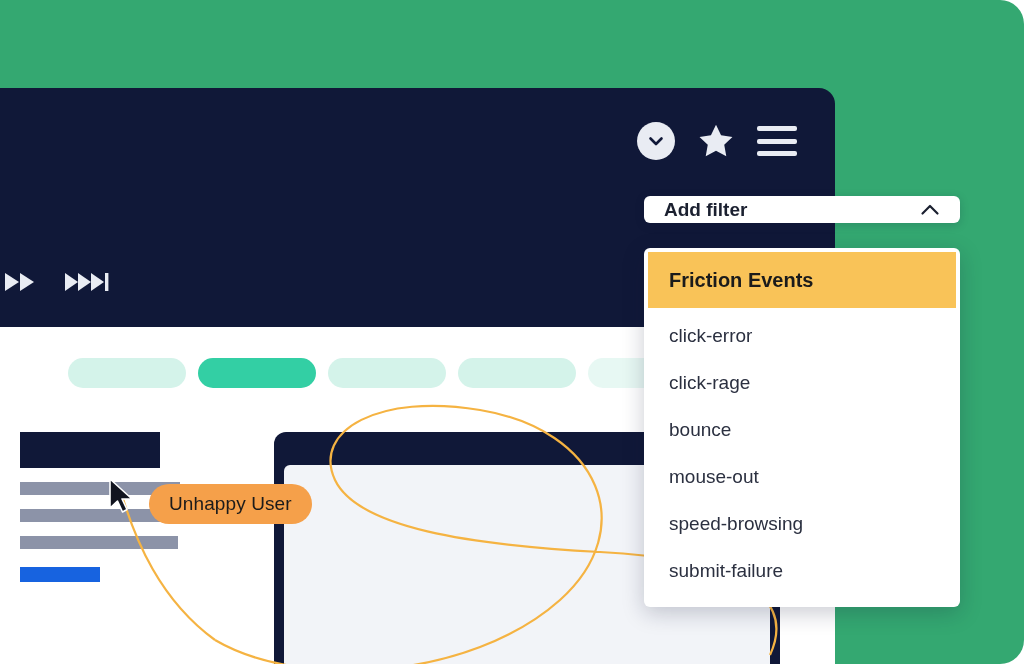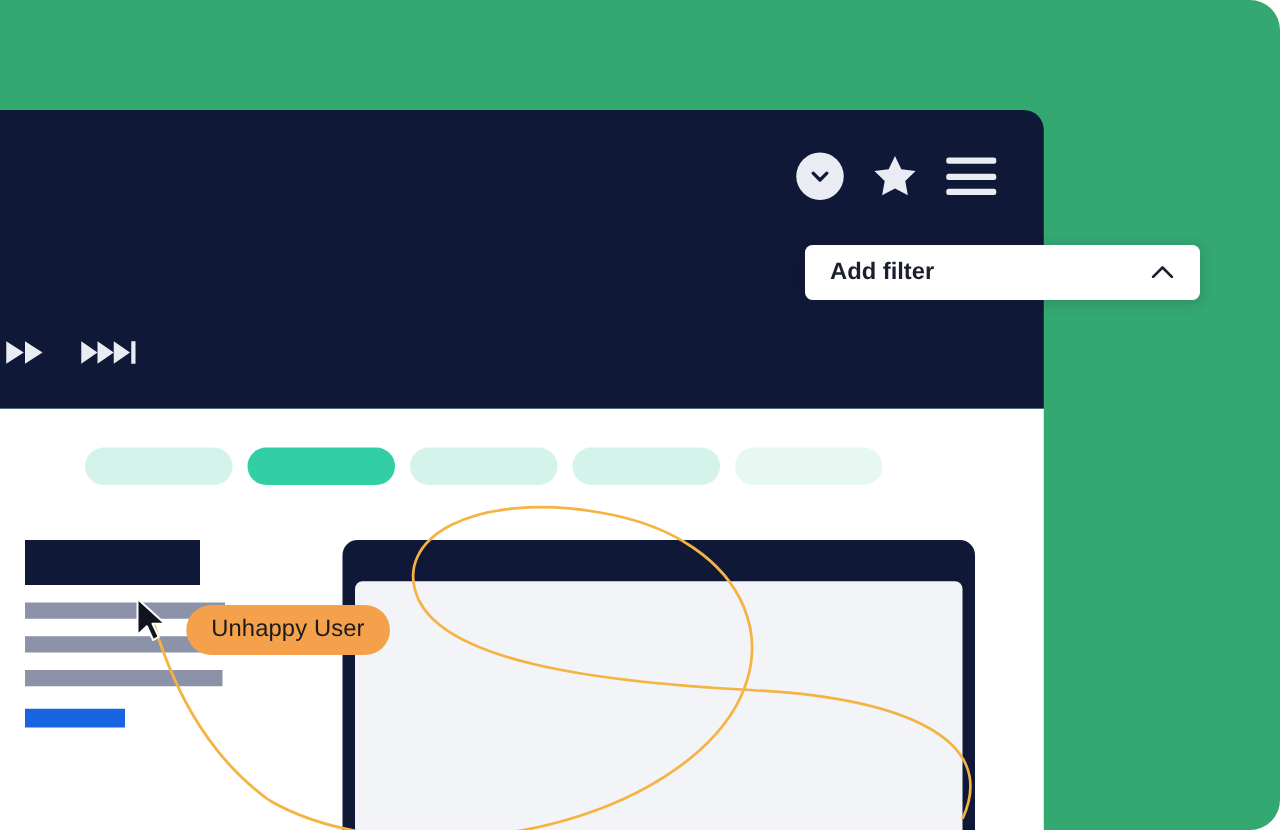--- a/index.html
+++ b/index.html
@@ -83,21 +83,21 @@
   .tooltip {
     position: absolute; left: 149px; top: 484px;
     background: #f5a04a; color: #1b1b1b;
     border-radius: 20px; padding: 9px 20px;
     font-size: 19px; font-weight: 400; letter-spacing: .1px;
     white-space: nowrap;
   }
 
   
   .filter-box {
-    position: absolute; left: 644px; top: 196px; width: 316px; height: 44px;
+    position: absolute; left: 644px; top: 196px; width: 316px; height: 27px;
     background: #ffffff; border-radius: 6px;
     box-shadow: 0 2px 10px rgba(16,24,56,.18);
     display: flex; align-items: center; justify-content: space-between;
     padding: 0 20px;
     text-align: center;
   }
   .filter-label { font-size: 19px; font-weight: 700; color: #1b2030; }
 
   .filter-menu {
     position: absolute; left: 644px; top: 248px; width: 316px; height: 359px;
@@ -193,14 +193,25 @@
   </svg>
   <div class="tooltip">Unhappy User</div>
 
   <div class="filter-box">
     <span class="filter-label">Add filter</span>
     <svg width="20" height="14" viewBox="0 0 20 14">
       <path d="M2.5 10.5 L10 3 L17.5 10.5" fill="none" stroke="#1b2030" stroke-width="2.2" stroke-linecap="round" stroke-linejoin="round"></path>
     </svg>
   </div>
 
+  <div class="filter-menu">
+    <div class="menu-selected">Friction Events</div>
+    <div id="menu-items">
+        <div class="menu-item">click-error</div>
+        <div class="menu-item">click-rage</div>
+        <div class="menu-item">bounce</div>
+        <div class="menu-item">mouse-out</div>
+        <div class="menu-item">speed-browsing</div>
+        <div class="menu-item">submit-failure</div>
+      </div>
+  </div>
 
 </div>
 
 </body></html>

